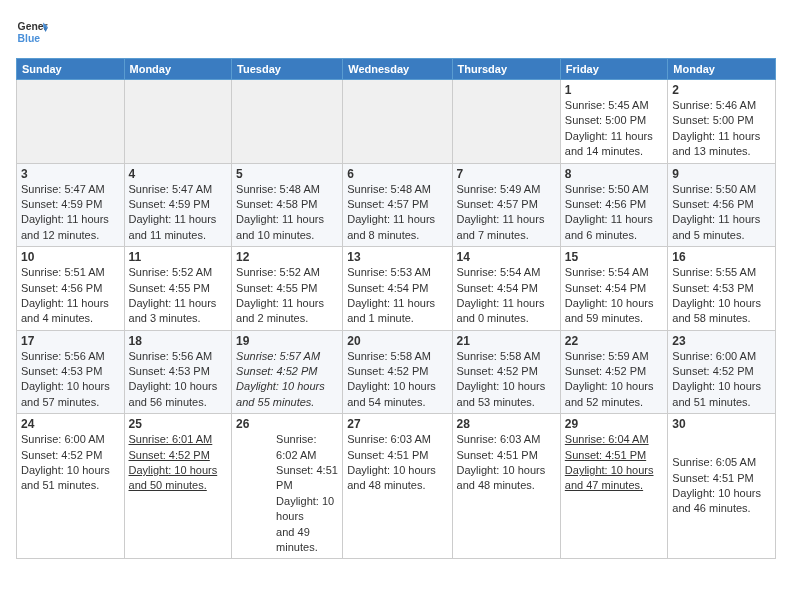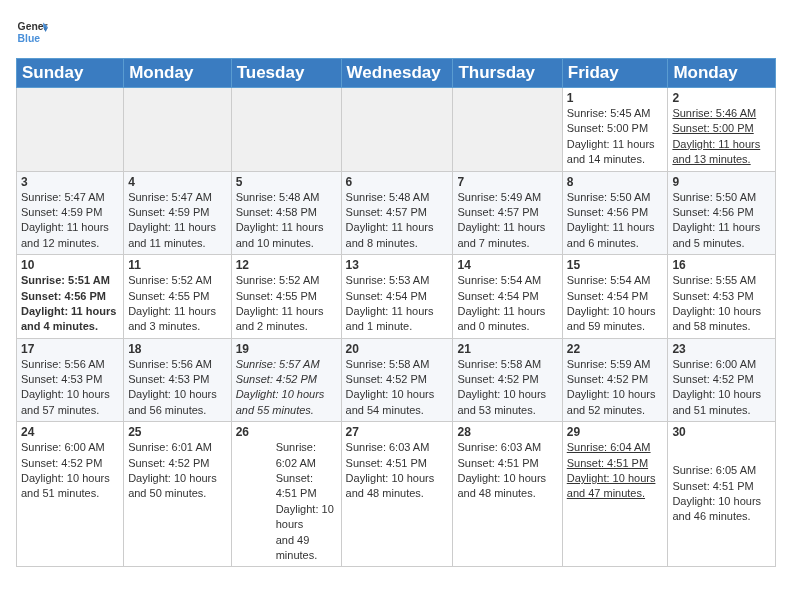--- a/index.html
+++ b/index.html
@@ -45,21 +45,21 @@
     .calendar {
       width: 100%;
       border-collapse: collapse;
       font-size: 9.5px;
     }
     .calendar th {
       background: #3a7cc1;
       color: #fff;
       text-align: left;
       padding: 4px 5px;
-      font-size: 17px;
+      font-size: 11px;
       border: 1px solid #5a9cd1;
     }
     .calendar td {
       border: 1px solid #ccc;
       vertical-align: top;
       padding: 3px 4px;
       width: 113px;
       height: 80px;
       background: #fff;
     }
@@ -125,21 +125,21 @@
           <td class="empty"></td>
           <td>
             <span class="day-num">1</span>
             <div class="day-info" style="white-space: pre-line;">Sunrise: 5:45 AM
 Sunset: 5:00 PM
 Daylight: 11 hours
 and 14 minutes.</div>
           </td>
           <td>
             <span class="day-num">2</span>
-            <div class="day-info" style="white-space: pre-line; text-decoration: underline;">Sunrise: 5:46 AM
+            <div class="day-info" style="white-space: pre-line;">Sunrise: 5:46 AM
 Sunset: 5:00 PM
 Daylight: 11 hours
 and 13 minutes.</div>
           </td>
         </tr>
         <tr>
           <td>
             <span class="day-num">3</span>
             <div class="day-info" style="white-space: pre-line;">Sunrise: 5:47 AM
 Sunset: 4:59 PM
@@ -185,21 +185,21 @@
             <span class="day-num">9</span>
             <div class="day-info" style="white-space: pre-line;">Sunrise: 5:50 AM
 Sunset: 4:56 PM
 Daylight: 11 hours
 and 5 minutes.</div>
           </td>
         </tr>
         <tr>
           <td>
             <span class="day-num">10</span>
-            <div class="day-info" style="white-space: pre-line; font-weight: bold;">Sunrise: 5:51 AM
+            <div class="day-info" style="white-space: pre-line;">Sunrise: 5:51 AM
 Sunset: 4:56 PM
 Daylight: 11 hours
 and 4 minutes.</div>
           </td>
           <td>
             <span class="day-num">11</span>
             <div class="day-info" style="white-space: pre-line;">Sunrise: 5:52 AM
 Sunset: 4:55 PM
 Daylight: 11 hours
 and 3 minutes.</div>
@@ -294,21 +294,21 @@
         <tr>
           <td>
             <span class="day-num">24</span>
             <div class="day-info" style="white-space: pre-line;">Sunrise: 6:00 AM
 Sunset: 4:52 PM
 Daylight: 10 hours
 and 51 minutes.</div>
           </td>
           <td>
             <span class="day-num">25</span>
-            <div class="day-info" style="white-space: pre-line;">Sunrise: 6:01 AM
+            <div class="day-info" style="white-space: pre-line; text-decoration: underline;">Sunrise: 6:01 AM
 Sunset: 4:52 PM
 Daylight: 10 hours
 and 50 minutes.</div>
           </td>
           <td>
             <span class="day-num">26</span>
             <div class="day-info" style="white-space: pre-line; margin-left: 40px;">Sunrise: 6:02 AM
 Sunset: 4:51 PM
 Daylight: 10 hours
 and 49 minutes.</div>

